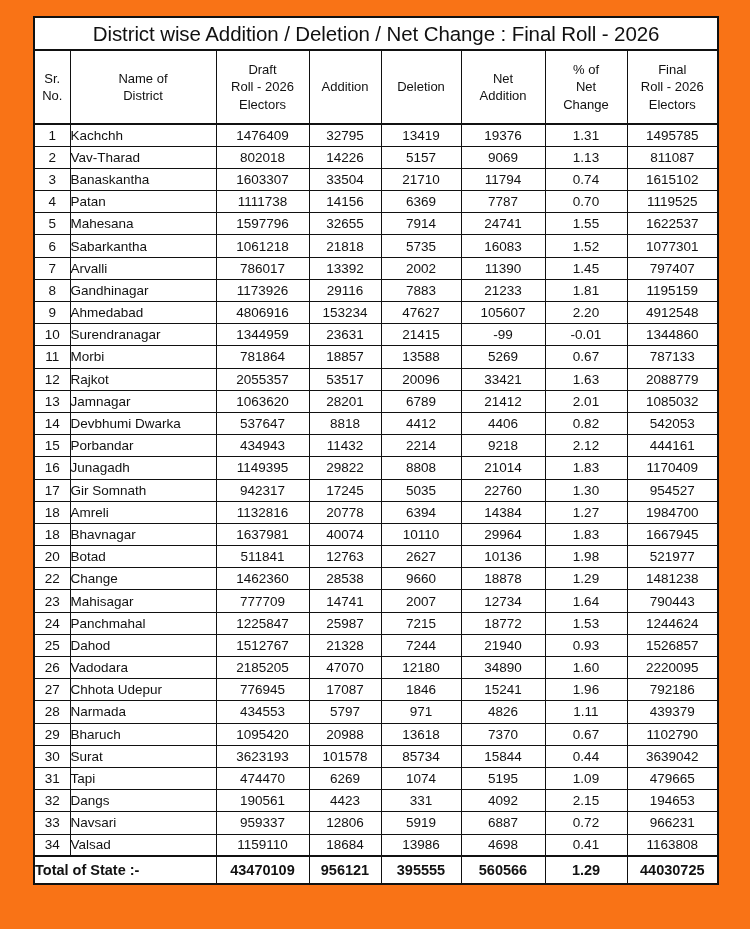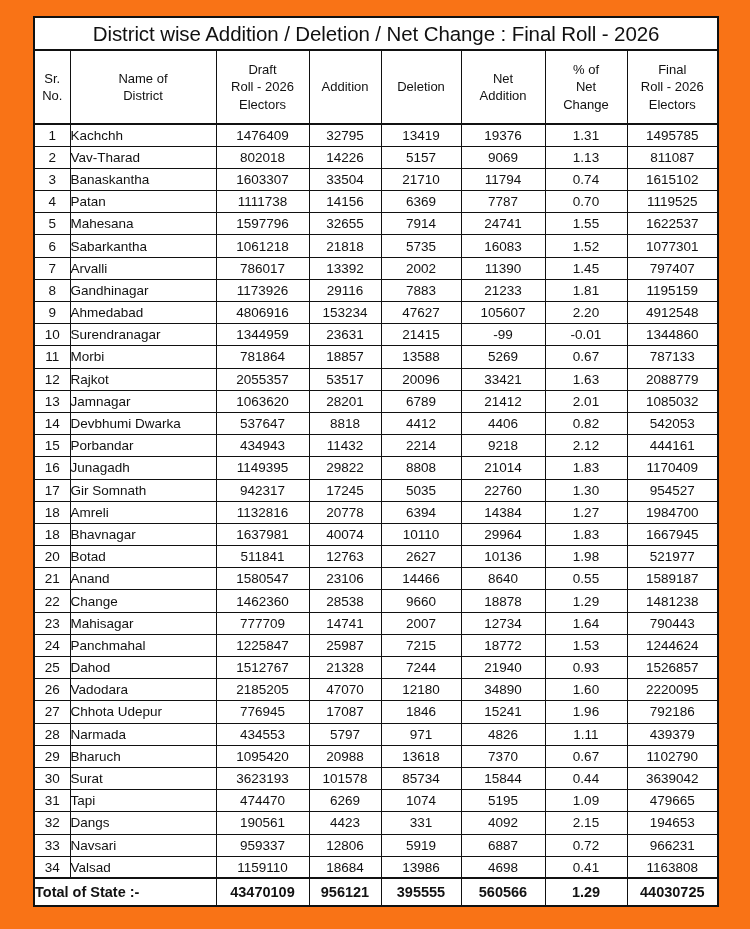--- a/index.html
+++ b/index.html
@@ -373,30 +373,20 @@
           </tr>
           <tr class="data-row">
             <td class="c-sr">20</td>
             <td class="c-name">Botad</td>
             <td class="c-num">511841</td>
             <td class="c-num">12763</td>
             <td class="c-num">2627</td>
             <td class="c-num">10136</td>
             <td class="c-num">1.98</td>
             <td class="c-num">521977</td>
-          </tr>
-          <tr class="data-row">
-            <td class="c-sr">21</td>
-            <td class="c-name">Anand</td>
-            <td class="c-num">1580547</td>
-            <td class="c-num">23106</td>
-            <td class="c-num">14466</td>
-            <td class="c-num">8640</td>
-            <td class="c-num">0.55</td>
-            <td class="c-num">1589187</td>
           </tr>
           <tr class="data-row">
             <td class="c-sr">22</td>
             <td class="c-name">Change</td>
             <td class="c-num">1462360</td>
             <td class="c-num">28538</td>
             <td class="c-num">9660</td>
             <td class="c-num">18878</td>
             <td class="c-num">1.29</td>
             <td class="c-num">1481238</td>

